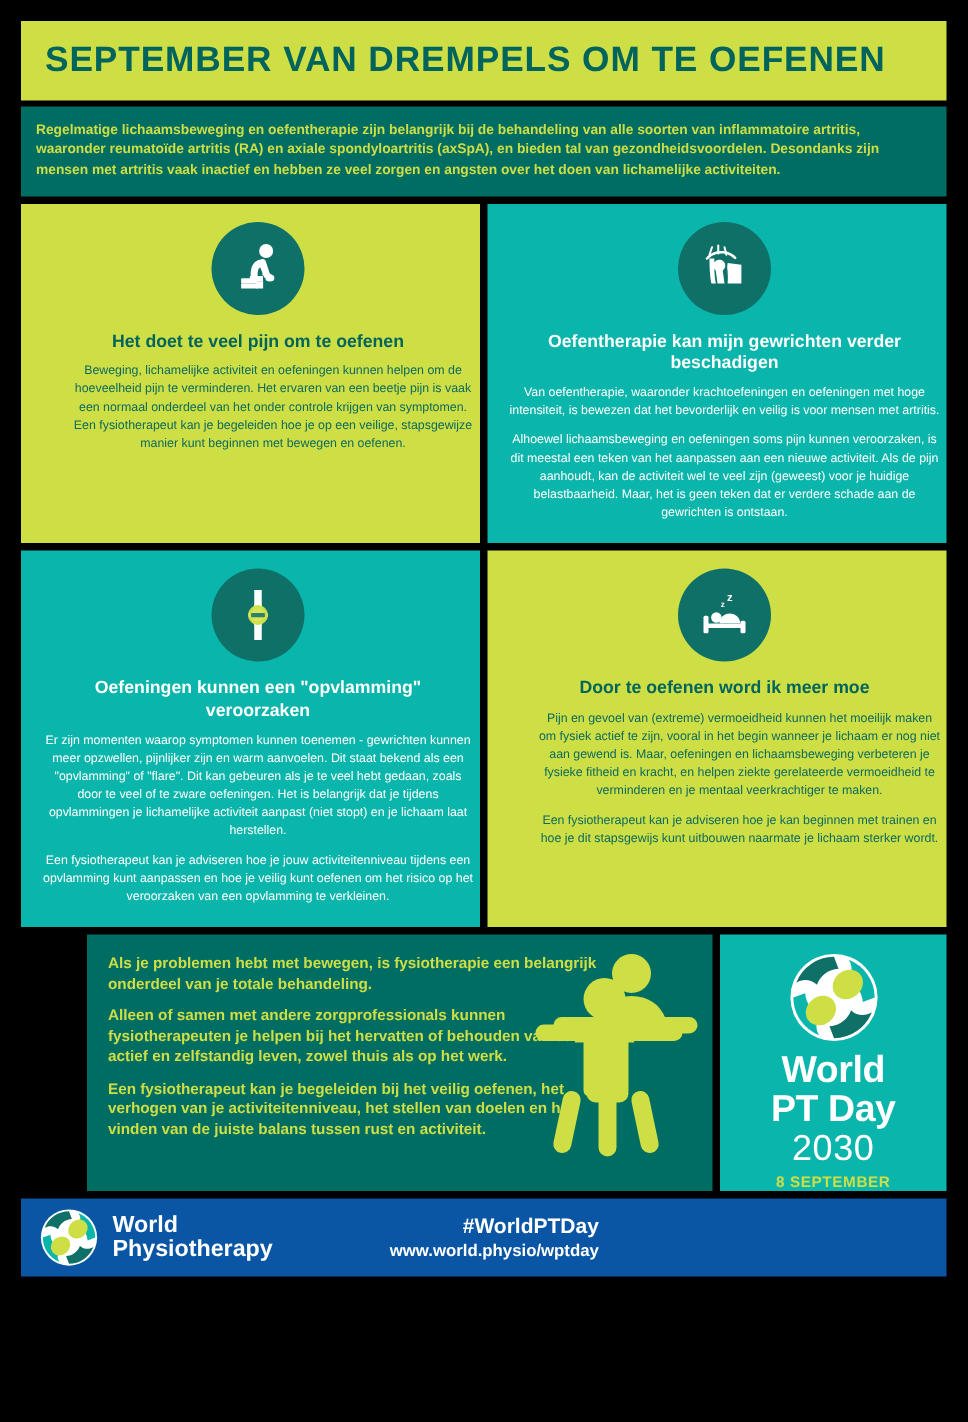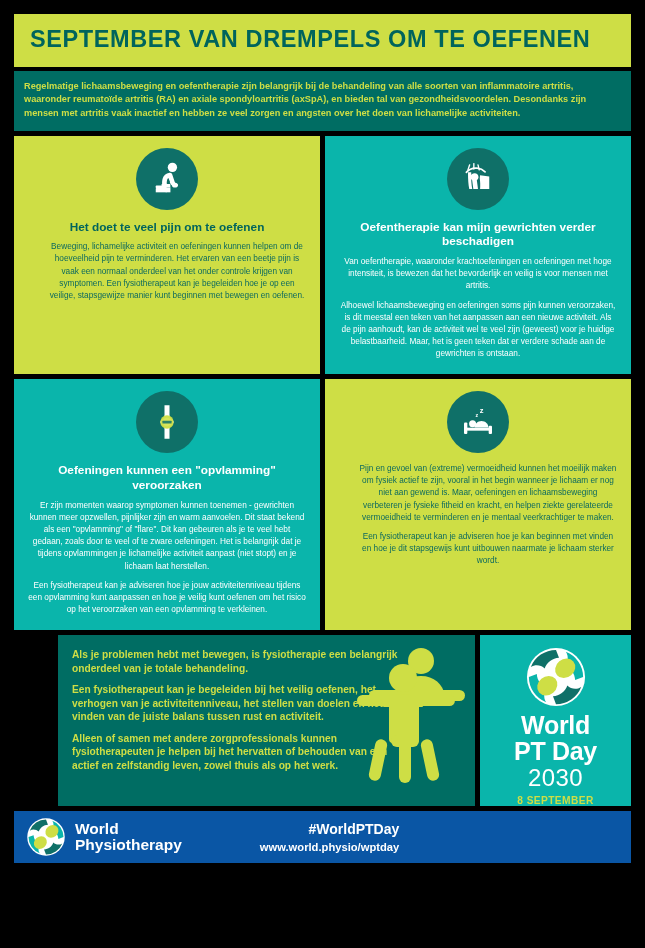--- a/index.html
+++ b/index.html
@@ -50,21 +50,21 @@
   
   .card-grid {
     display: grid;
     grid-template-columns: 1fr 1fr;
     grid-template-rows: auto auto;
     gap: 5px;
     margin-bottom: 5px;
   }
 
   .card {
-    padding: 12px 14px 14px 14px;
+    padding: 12px 4px 14px 14px;
     display: flex;
     flex-direction: column;
     align-items: center;
   }
   .card.green { background: #cede45; }
   .card.teal  { background: #0ab5ab; }
 
   .card-icon-wrap {
     width: 62px;
     height: 62px;
@@ -278,33 +278,34 @@
         <svg width="40" height="40" viewBox="0 0 48 48">
           <text x="26" y="13" font-family="'Liberation Sans',sans-serif" font-size="9" font-weight="bold" fill="#fff">z</text>
           <text x="21" y="17.5" font-family="'Liberation Sans',sans-serif" font-size="6.5" font-weight="bold" fill="#fff">z</text>
           <circle cx="17.5" cy="26" r="4.2" fill="#fff"></circle>
           <path d="M20 30.5c0-4.3 3.6-7.8 8.2-7.8s8.3 3.5 8.3 7.8z" fill="#fff"></path>
           <rect x="9" y="30.8" width="30" height="3.6" fill="#fff"></rect>
           <rect x="7.2" y="24.5" width="4" height="14" rx="1.2" fill="#fff"></rect>
           <rect x="36.8" y="28.5" width="4" height="10" rx="1.2" fill="#fff"></rect>
         </svg>
       </div>
+      <h2>Door te oefenen word ik meer moe</h2>
       <p>Pijn en gevoel van (extreme) vermoeidheid kunnen het moeilijk maken om fysiek actief te zijn, vooral in het begin wanneer je lichaam er nog niet aan gewend is. Maar, oefeningen en lichaamsbeweging verbeteren je fysieke fitheid en kracht, en helpen ziekte gerelateerde vermoeidheid te verminderen en je mentaal veerkrachtiger te maken.</p>
-      <p>Een fysiotherapeut kan je adviseren hoe je kan beginnen met vinden en hoe je dit stapsgewijs kunt uitbouwen naarmate je lichaam sterker wordt.</p>
+      <p>Een fysiotherapeut kan je adviseren hoe je kan beginnen met trainen en hoe je dit stapsgewijs kunt uitbouwen naarmate je lichaam sterker wordt.</p>
     </div>
 
   </div>
 
   <div class="lower">
 
     <div class="callout">
       <div class="callout-text">
         <p>Als je problemen hebt met bewegen, is fysiotherapie een belangrijk onderdeel van je totale behandeling.</p>
+        <p>Alleen of samen met andere zorgprofessionals kunnen fysiotherapeuten je helpen bij het hervatten of behouden van een actief en zelfstandig leven, zowel thuis als op het werk.</p>
         <p>Een fysiotherapeut kan je begeleiden bij het veilig oefenen, het verhogen van je activiteitenniveau, het stellen van doelen en het vinden van de juiste balans tussen rust en activiteit.</p>
-        <p>Alleen of samen met andere zorgprofessionals kunnen fysiotherapeuten je helpen bij het hervatten of behouden van een actief en zelfstandig leven, zowel thuis als op het werk.</p>
       </div>
       <svg class="callout-figure" viewBox="0 0 120 150">
         <g fill="#cede45">
           <circle cx="70" cy="18" r="13"></circle>
           <path d="M70 33c-13 0-22 8-24 20h48c-2-12-11-20-24-20z"></path>
           <rect x="18" y="47" width="96" height="11" rx="5.5"></rect>
           <circle cx="52" cy="35" r="14"></circle>
           <path d="M52 51c-10 0-17 5-20 13l40 0c-3-8-10-13-20-13z"></path>
           <rect x="38" y="56" width="30" height="44" rx="4"></rect>
           <rect x="6" y="52" width="98" height="11" rx="5.5"></rect>

